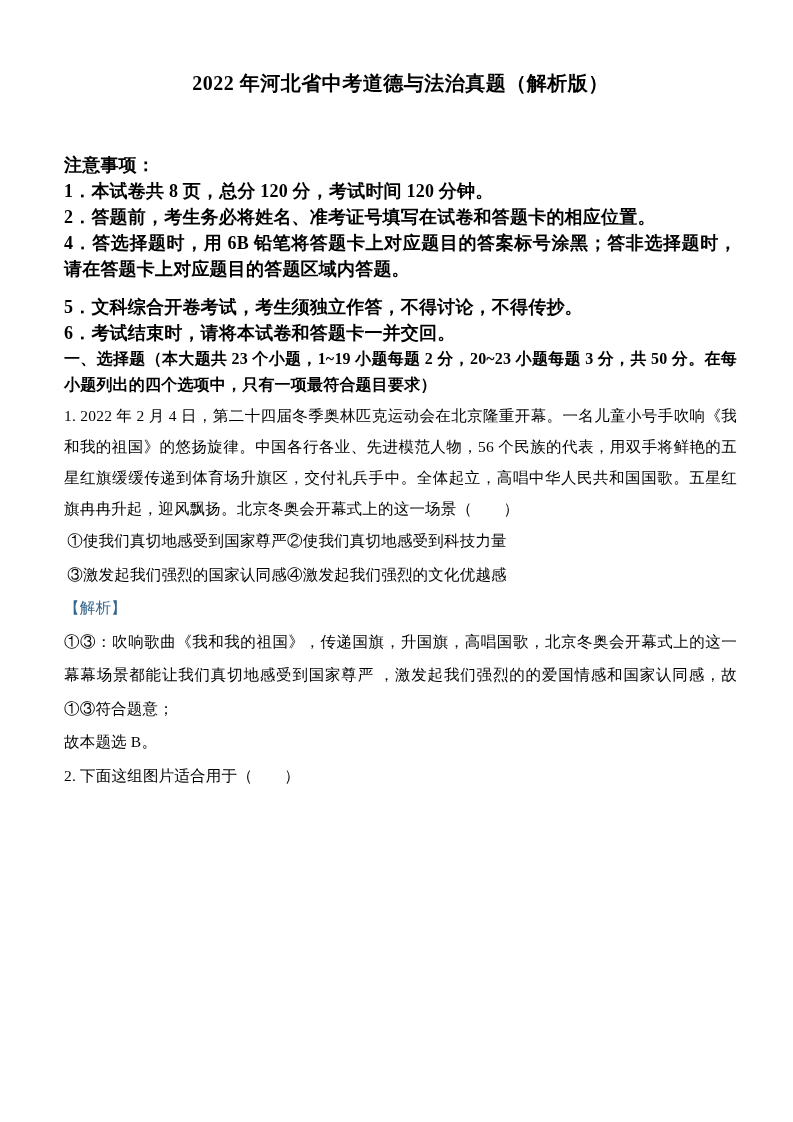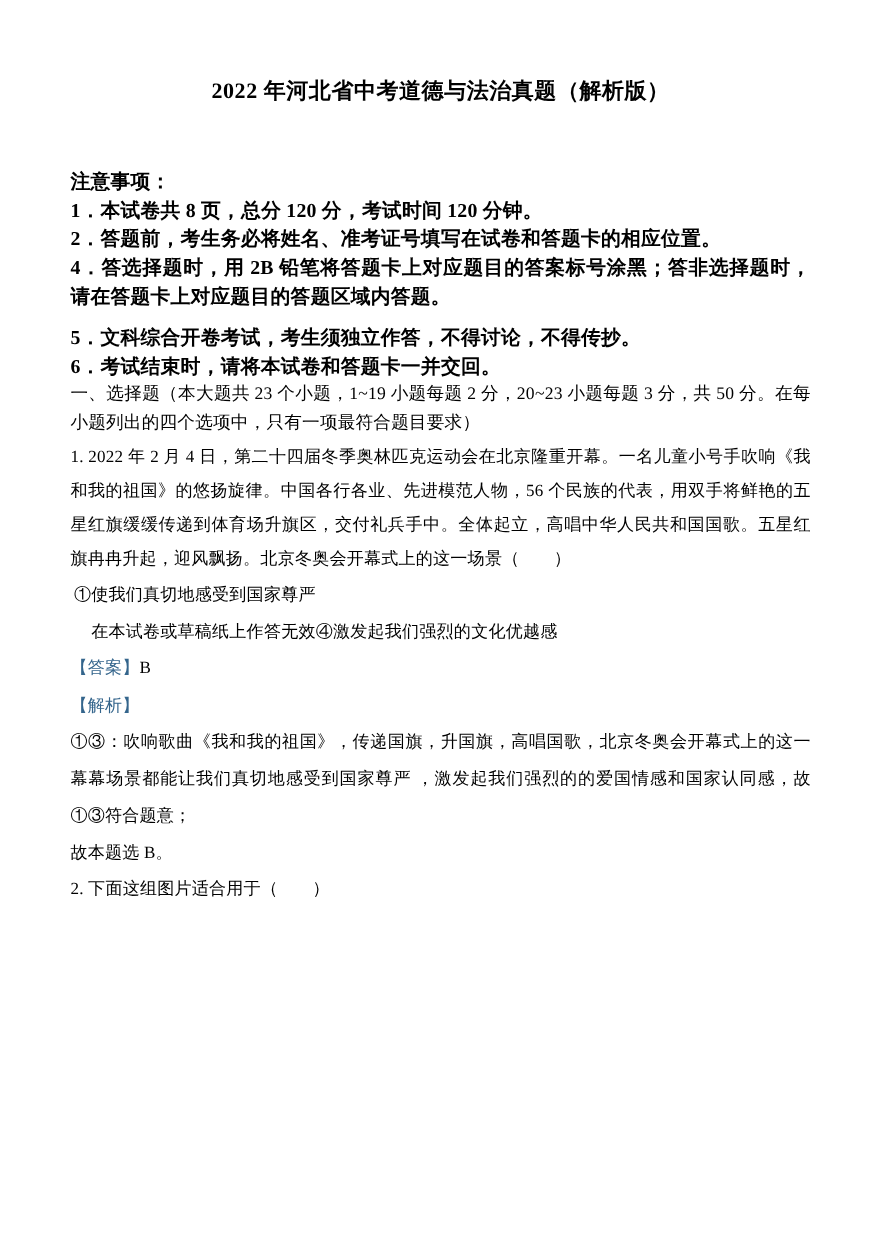--- a/index.html
+++ b/index.html
@@ -38,21 +38,21 @@
     line-height: 26px;
     text-align: justify;
     letter-spacing: 0.2px;
   }
   .notice p.gap-before {
     margin-top: 12px;
   }
   .section-heading {
     margin: 0;
     font-size: 16px;
-    font-weight: normal;
+    font-weight: bold;
     line-height: 26px;
     text-align: justify;
     letter-spacing: 0.2px;
   }
   .stem {
     margin: 2px 0 0 0;
     font-size: 15.5px;
     font-weight: normal;
     line-height: 31px;
     text-align: justify;
@@ -87,42 +87,42 @@
 <body>
 
 <div class="page">
 
   <h1 class="title">2022 年河北省中考道德与法治真题（解析版）</h1>
 
   <section class="notice">
     <p>注意事项：</p>
     <p>1．本试卷共 8 页，总分 120 分，考试时间 120 分钟。</p>
     <p>2．答题前，考生务必将姓名、准考证号填写在试卷和答题卡的相应位置。</p>
-    <p>4．答选择题时，用 2B 铅笔将答题卡上对应题目的答案标号涂黑；答非选择题时，请在答题卡上对应题目的答题区域内答题。</p>
+    <p>4．答选择题时，用 6B 铅笔将答题卡上对应题目的答案标号涂黑；答非选择题时，请在答题卡上对应题目的答题区域内答题。</p>
     <p class="gap-before">5．文科综合开卷考试，考生须独立作答，不得讨论，不得传抄。</p>
     <p>6．考试结束时，请将本试卷和答题卡一并交回。</p>
   </section>
 
   <h2 class="section-heading">一、选择题（本大题共 23 个小题，1~19 小题每题 2 分，20~23 小题每题 3 分，共 50 分。在每小题列出的四个选项中，只有一项最符合题目要求）</h2>
 
   <p class="stem">1. 2022 年 2 月 4 日，第二十四届冬季奥林匹克运动会在北京隆重开幕。一名儿童小号手吹响《我和我的祖国》的悠扬旋律。中国各行各业、先进模范人物，56 个民族的代表，用双手将鲜艳的五星红旗缓缓传递到体育场升旗区，交付礼兵手中。全体起立，高唱中华人民共和国国歌。五星红旗冉冉升起，迎风飘扬。北京冬奥会开幕式上的这一场景（　　）</p>
 
   <div class="lower">
 
     <div class="row">
       <span class="statement-first">①使我们真切地感受到国家尊严</span>
+      <span>②使我们真切地感受到科技力量</span>
     </div>
 
     <div class="row">
-      <span class="statement-first">在本试卷或草稿纸上作答无效</span>
+      <span class="statement-first">③激发起我们强烈的国家认同感</span>
       <span>④激发起我们强烈的文化优越感</span>
     </div>
 
 
-    <p><span class="blue-label">【答案】</span><span>B</span></p>
 
     <p class="blue-label">【解析】</p>
 
 
     <p>①③：吹响歌曲《我和我的祖国》，传递国旗，升国旗，高唱国歌，北京冬奥会开幕式上的这一幕幕场景都能让我们真切地感受到国家尊严 ，激发起我们强烈的的爱国情感和国家认同感，故①③符合题意；</p>
 
 
     <p>故本题选 B。</p>
 
     <p>2. 下面这组图片适合用于（　　）</p>

